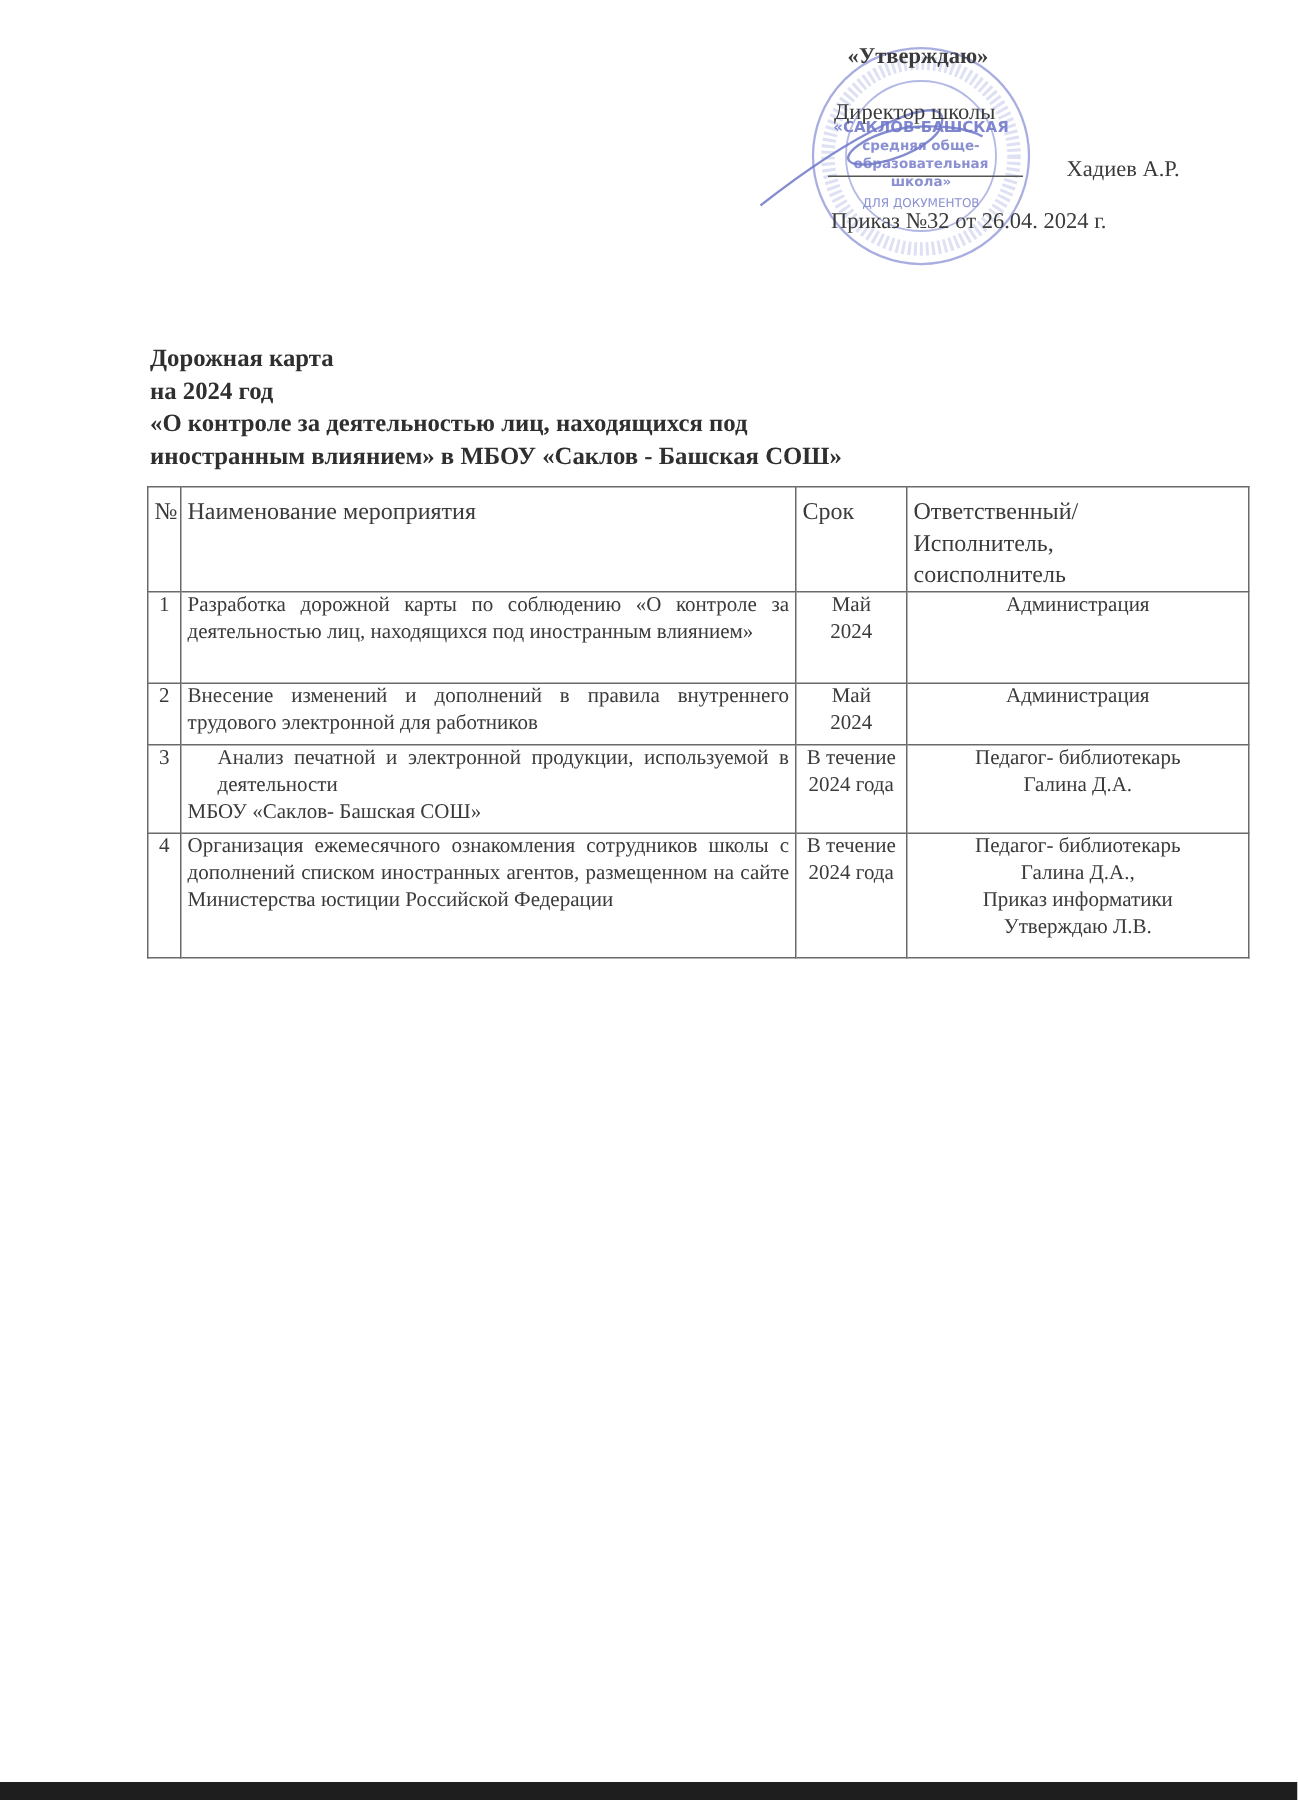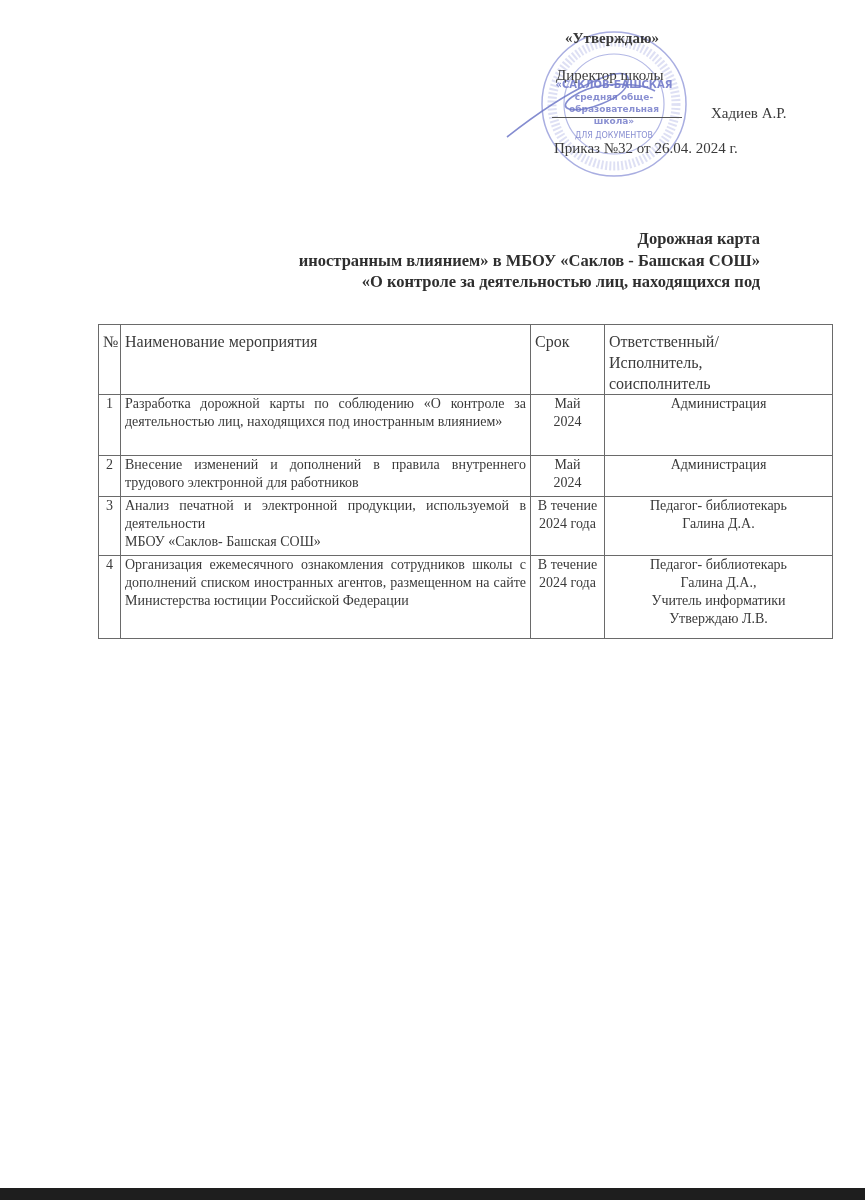--- a/index.html
+++ b/index.html
@@ -20,21 +20,21 @@
   .sign-line {
     position: absolute; left: 552px; top: 117px; width: 130px; height: 1px; background: #555;
   }
   .stamp {
     position: absolute; left: 540px; top: 30px; width: 148px; height: 148px;
   }
   .signature { position: absolute; left: 505px; top: 55px; width: 160px; height: 90px; }
 
   .title {
     position: absolute; left: 100px; top: 228px; width: 660px;
-    text-align: right; font-weight: bold; font-size: 16.5px; line-height: 21.5px; color: #2f2f2f;
+    text-align: left; font-weight: bold; font-size: 16.5px; line-height: 21.5px; color: #2f2f2f;
   }
 
   table.roadmap {
     position: absolute; left: 98px; top: 324px; width: 734px;
     border-collapse: collapse; table-layout: fixed;
     font-size: 14px; line-height: 18px; color: #3a3a3a;
   }
   table.roadmap td, table.roadmap th {
     border: 1px solid #6a6a6a; vertical-align: top; padding: 0 4px; font-weight: normal;
   }
@@ -78,22 +78,23 @@
 <div class="approval">
   <span class="l1">«Утверждаю»</span>
   <span class="l2">Директор школы</span>
   <span class="l3">Хадиев А.Р.</span>
   <span class="l4">Приказ №32 от 26.04. 2024 г.</span>
 </div>
 <div class="sign-line"></div>
 
 <div class="title">
   <div>Дорожная карта</div>
+  <div>на 2024 год</div>
+  <div>«О контроле за деятельностью лиц, находящихся под</div>
   <div>иностранным влиянием» в МБОУ «Саклов - Башская СОШ»</div>
-  <div>«О контроле за деятельностью лиц, находящихся под</div>
 </div>
 
 <table class="roadmap">
   <colgroup>
     <col class="col-num">
       <col class="col-event">
       <col class="col-term">
       <col class="col-resp">
   </colgroup>
   <tbody>
@@ -128,21 +129,21 @@
       <span class="line">2024</span>
     </td>
     <td class="resp">
       <span class="line">Администрация</span>
     </td>
   </tr>
 
   <tr class="r3">
     <td class="num">3</td>
     <td class="event">
-      <span class="line" style="text-align:justify;text-align-last:justify;">Анализ печатной и электронной продукции, используемой в деятельности</span>
+      <span class="line" style="text-align:justify;text-align-last:justify;margin-left:20px;">Анализ печатной и электронной продукции, используемой в деятельности</span>
       <span class="line">МБОУ «Саклов- Башская СОШ»</span>
     </td>
     <td class="term">
       <span class="line">В течение</span>
       <span class="line">2024 года</span>
     </td>
     <td class="resp">
       <span class="line">Педагог- библиотекарь</span>
       <span class="line">Галина Д.А.</span>
     </td>
@@ -151,20 +152,20 @@
   <tr class="r4">
     <td class="num">4</td>
     <td class="event">Организация ежемесячного ознакомления сотрудников школы с дополнений списком иностранных агентов, размещенном на сайте Министерства юстиции Российской Федерации</td>
     <td class="term">
       <span class="line">В течение</span>
       <span class="line">2024 года</span>
     </td>
     <td class="resp">
       <span class="line">Педагог- библиотекарь</span>
       <span class="line">Галина Д.А.,</span>
-      <span class="line">Учитель информатики</span>
+      <span class="line">Приказ информатики</span>
       <span class="line">Утверждаю Л.В.</span>
     </td>
   </tr>
 </tbody>
   </table>
 
 <div class="bottom-band"></div>
 
 </body></html>

